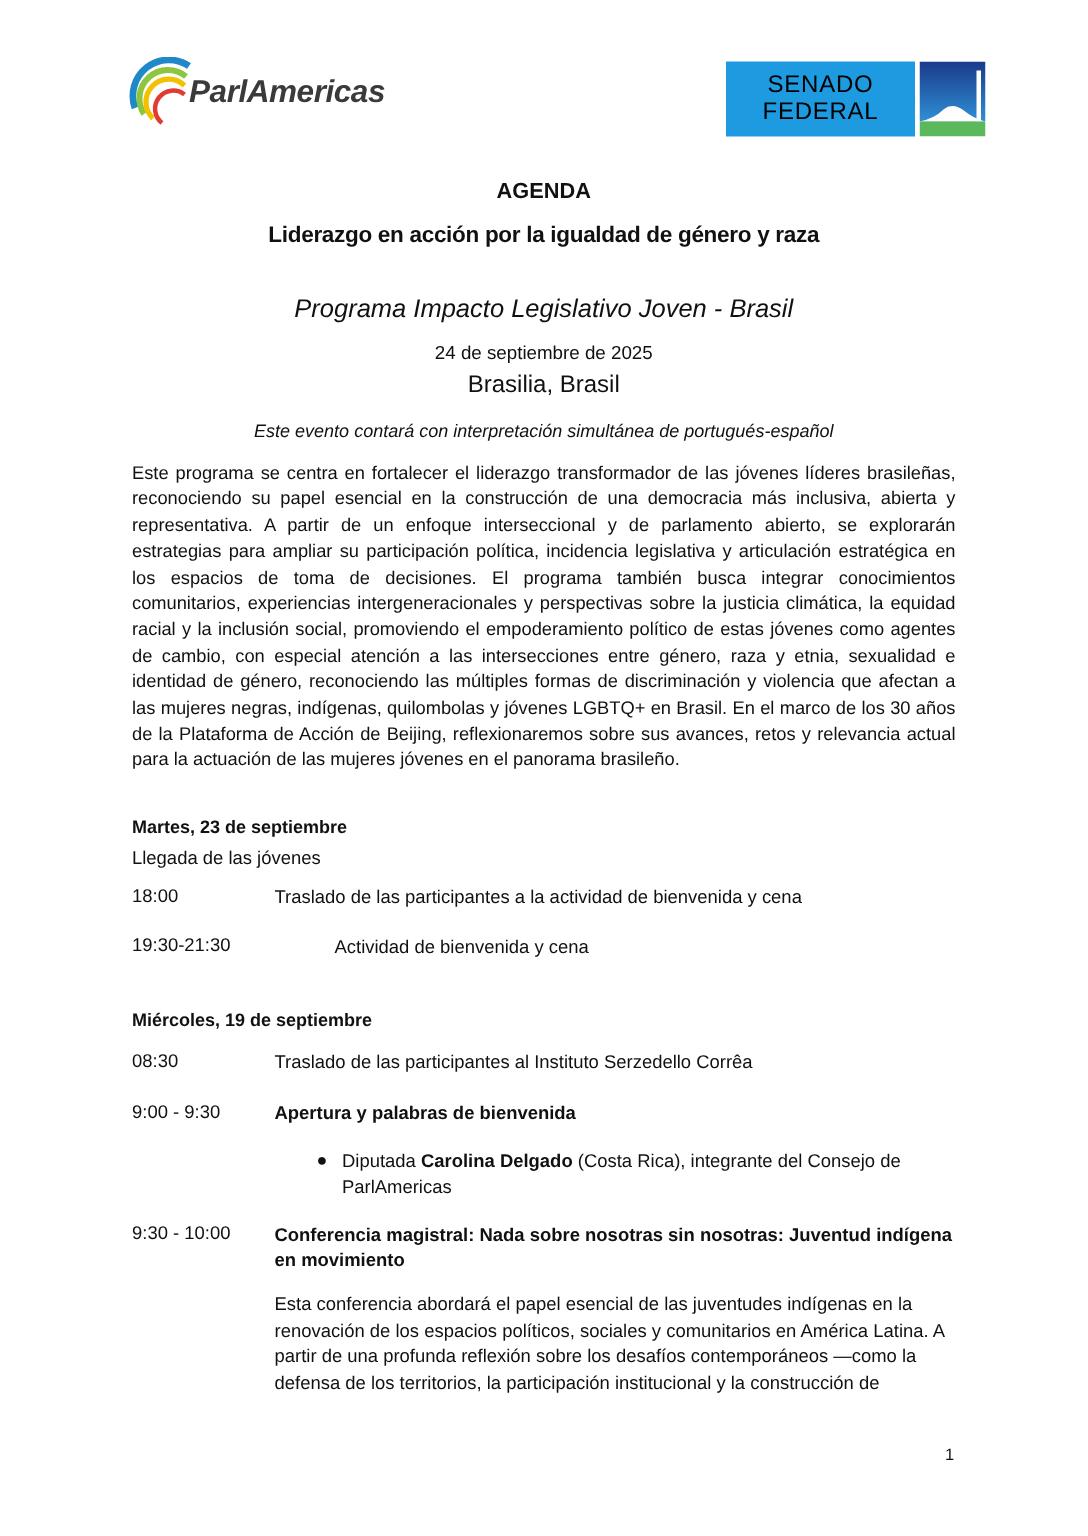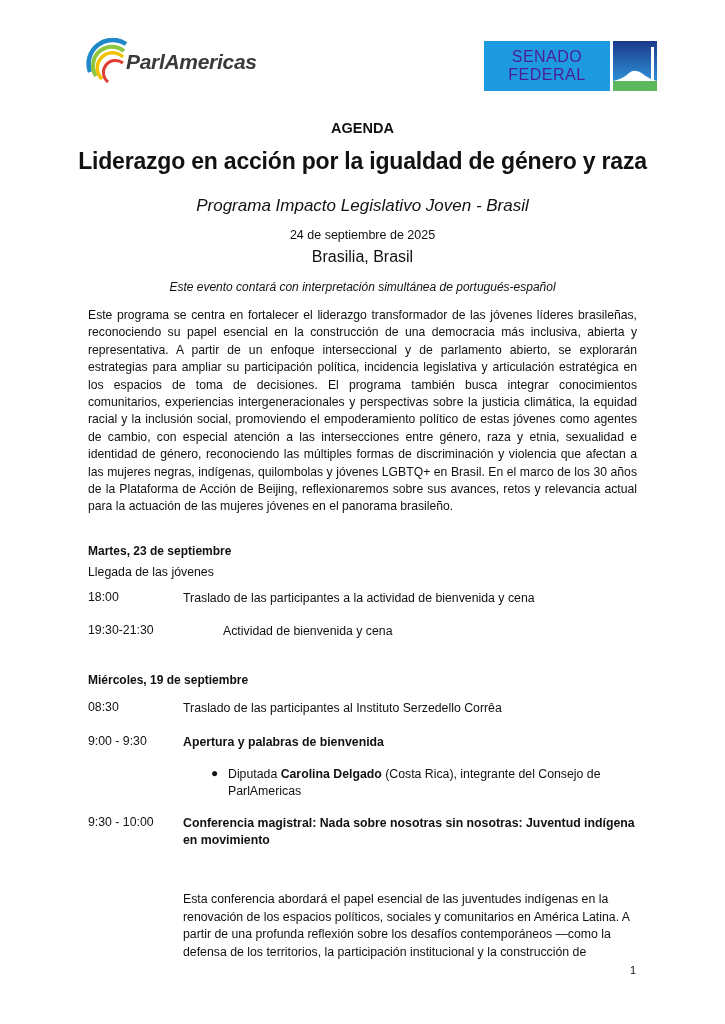--- a/index.html
+++ b/index.html
@@ -9,45 +9,45 @@
 
     
     .pa-logo { position: absolute; left: 86px; top: 38px; width: 180px; height: 54px; }
     .pa-logo svg { position: absolute; left: 0; top: 0; }
     .pa-logo .pa-text { position: absolute; left: 40px; top: 12px; font-size: 21px; font-weight: bold;
                         font-style: italic; color: #3a3a3c; letter-spacing: -0.3px; }
 
     
     .senado-logo { position: absolute; left: 484px; top: 41px; width: 173px; height: 50px; }
     .senado-box { position: absolute; left: 0; top: 0; width: 126px; height: 50px; background: #1e9be0; }
-    .senado-text { position: absolute; left: 0; width: 126px; text-align: center; color: #4c1d95;
+    .senado-text { position: absolute; left: 0; width: 126px; text-align: center; color: #000000;
                    font-size: 16px; letter-spacing: 0.5px; line-height: 17px; }
     .senado-text.l1 { top: 7px; }
     .senado-text.l2 { top: 25px; }
     .senado-emblem { position: absolute; left: 129px; top: 0; width: 44px; height: 50px; }
 
     .center { position: absolute; left: 0; width: 725px; text-align: center; }
     .agenda { top: 120px; font-size: 14.5px; font-weight: bold; }
-    .title { top: 148px; font-size: 23px; font-weight: bold; letter-spacing: -0.2px; }
+    .title { top: 148px; font-size: 15px; font-weight: bold; letter-spacing: -0.2px; }
     .subtitle { top: 196px; font-size: 17px; font-style: italic; }
     .date { top: 228px; font-size: 12.5px; }
     .place { top: 248px; font-size: 16px; }
     .interp { top: 280px; font-size: 12px; font-style: italic; }
 
     .intro { position: absolute; left: 88px; top: 307px; width: 549px; font-size: 12.2px;
              line-height: 17.4px; text-align: justify; }
 
     .day { position: absolute; left: 88px; font-size: 12px; font-weight: bold; }
     .note { position: absolute; left: 88px; font-size: 12.3px; }
     .time { position: absolute; left: 88px; font-size: 12.3px; }
     .act { position: absolute; left: 183px; font-size: 12.3px; width: 455px; line-height: 17.4px; }
     .act.bold { font-weight: bold; }
     .bullet-item { position: absolute; left: 228px; top: 766px; width: 400px; font-size: 12.3px; line-height: 17px; }
     .bullet-dot { position: absolute; left: 211px; top: 766px; font-size: 12px; }
-    .desc { position: absolute; left: 183px; top: 891px; width: 455px; font-size: 12.3px; line-height: 17.6px; }
+    .desc { position: absolute; left: 183px; top: 861px; width: 455px; font-size: 12.3px; line-height: 17.6px; }
     .pagenum { position: absolute; left: 630px; top: 964px; font-size: 11px; }
   </style>
 </head>
 <body>
 
 <div class="page">
 
   <div class="pa-logo">
     <svg width="46" height="54" viewBox="0 0 46 54">
       <path d="M40 6 A24 24 0 0 0 4 34" fill="none" stroke="#1e88c8" stroke-width="4.5"></path>

